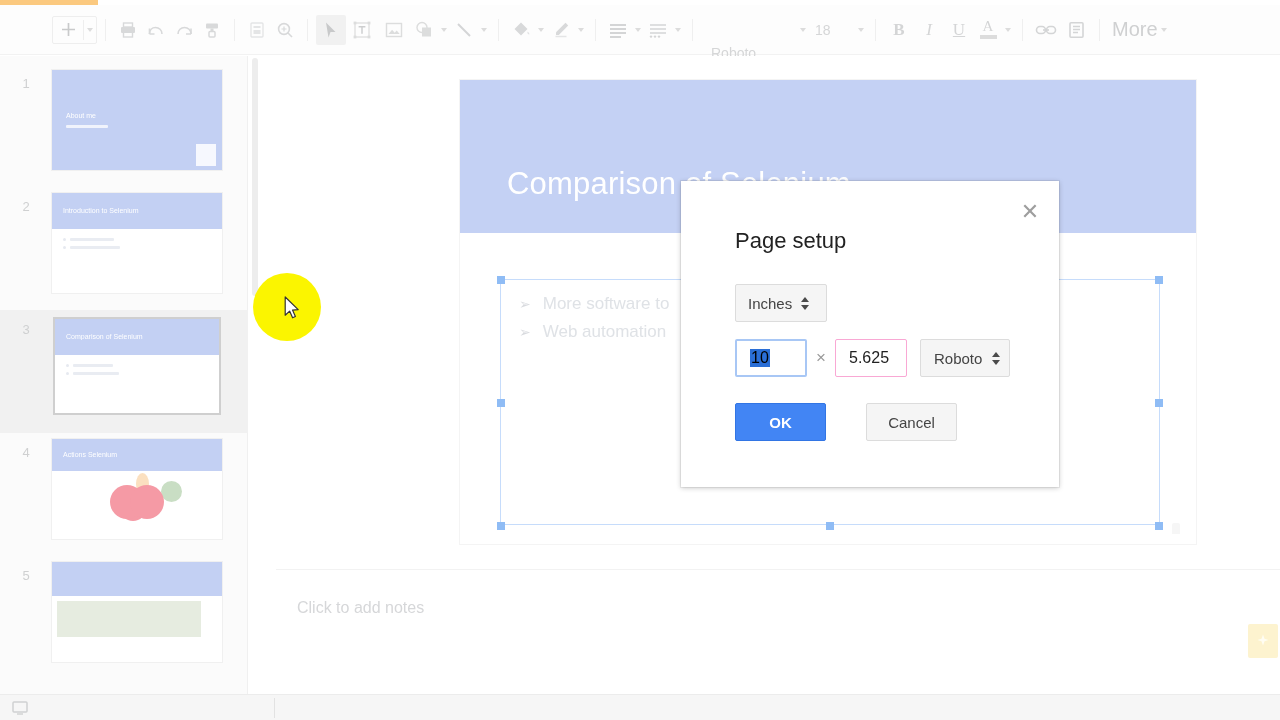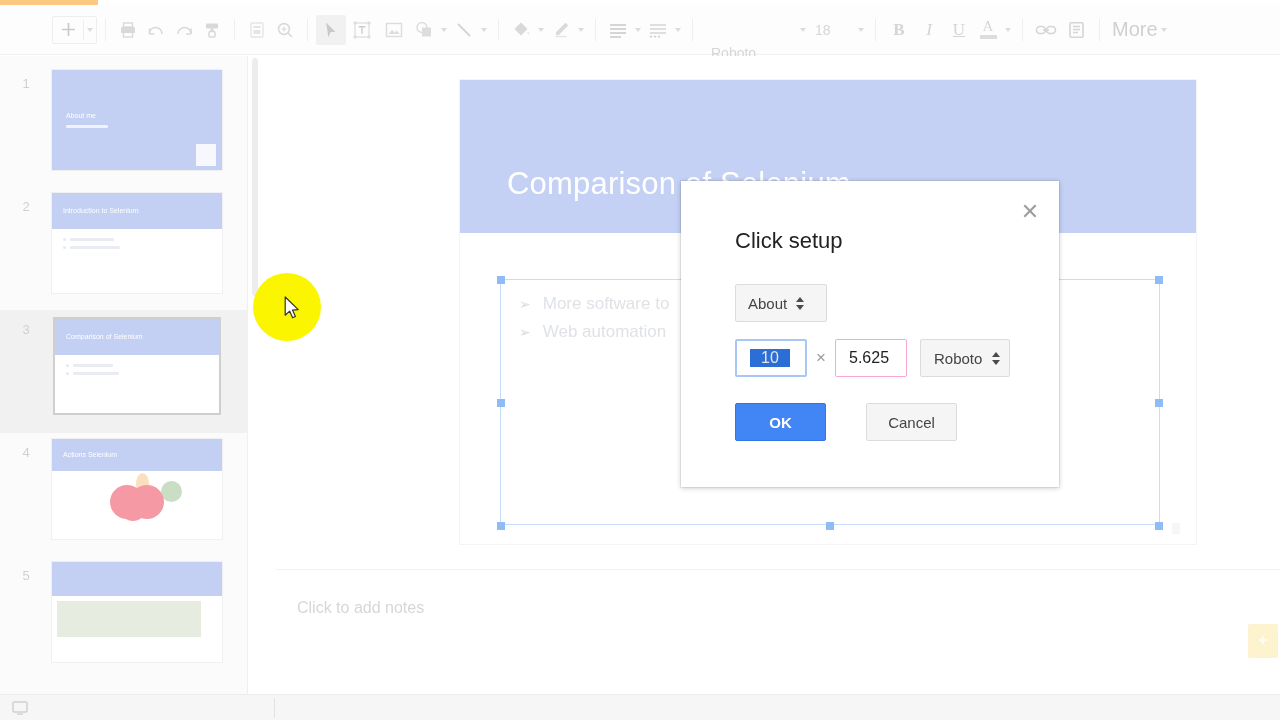--- a/index.html
+++ b/index.html
@@ -214,21 +214,21 @@
   .spinner .dn { border-left: 4.5px solid transparent; border-right: 4.5px solid transparent; border-top: 5px solid #4a4a4a; }
 
   .dlg-dim-row { position: absolute; left: 54px; top: 158px; display: flex; align-items: center; }
   .dim-input {
     width: 72px; height: 38px; border-radius: 2px;
     background: #ffffff; display:flex; align-items:center; padding-left: 13px;
     font-size: 16px; color: #222;
   }
   .dim-input.focused { border: 2px solid #a8c7f5; }
   .dim-input.plain { border: 1px solid #f9a8d4; }
-  .sel-text { background: #2a6ed6; color: #e5e5e5; padding: 0 11px; }
+  .sel-text { background: #2a6ed6; color: #000000; padding: 0 1px; }
   .dim-x { width: 28px; text-align: center; color: #9a9a9a; font-size: 17px; }
   .dim-unit {
     margin-left: 13px; height: 38px; min-width: 90px;
     background: #f5f5f5; border: 1px solid #dcdcdc; border-radius: 2px;
     display: flex; align-items: center; padding: 0 9px 0 13px;
     font-size: 15px; color: #444; gap: 10px;
   }
   .dlg-buttons { position: absolute; left: 54px; top: 222px; display: flex; gap: 40px; }
   .btn {
     height: 38px; border-radius: 2px; display: flex; align-items: center; justify-content: center;
@@ -540,24 +540,24 @@
 
   <div class="cursor-halo"></div>
   <div class="cursor-arrow">
     <svg width="17" height="25" viewBox="0 0 17 25">
       <path d="M1.2 1L1.2 19.2 5.6 15.1 8.6 21.8 11.4 20.5 8.5 14.1 14.2 13.6z" fill="#ffffff" stroke="#333333" stroke-width="1.2" stroke-linejoin="round"></path>
     </svg>
   </div>
 
   <div class="dialog-shadow">
     <div class="dlg-close">✕</div>
-    <div class="dlg-title">Click setup</div>
+    <div class="dlg-title">Page setup</div>
 
     <div class="dlg-select">
-      <span>About</span>
+      <span>Inches</span>
       <span class="spinner">
           <i class="up"></i>
           <i class="dn"></i>
         </span>
     </div>
 
     <div class="dlg-dim-row">
       <div class="dim-input focused">
         <span class="sel-text">10</span>
       </div>

